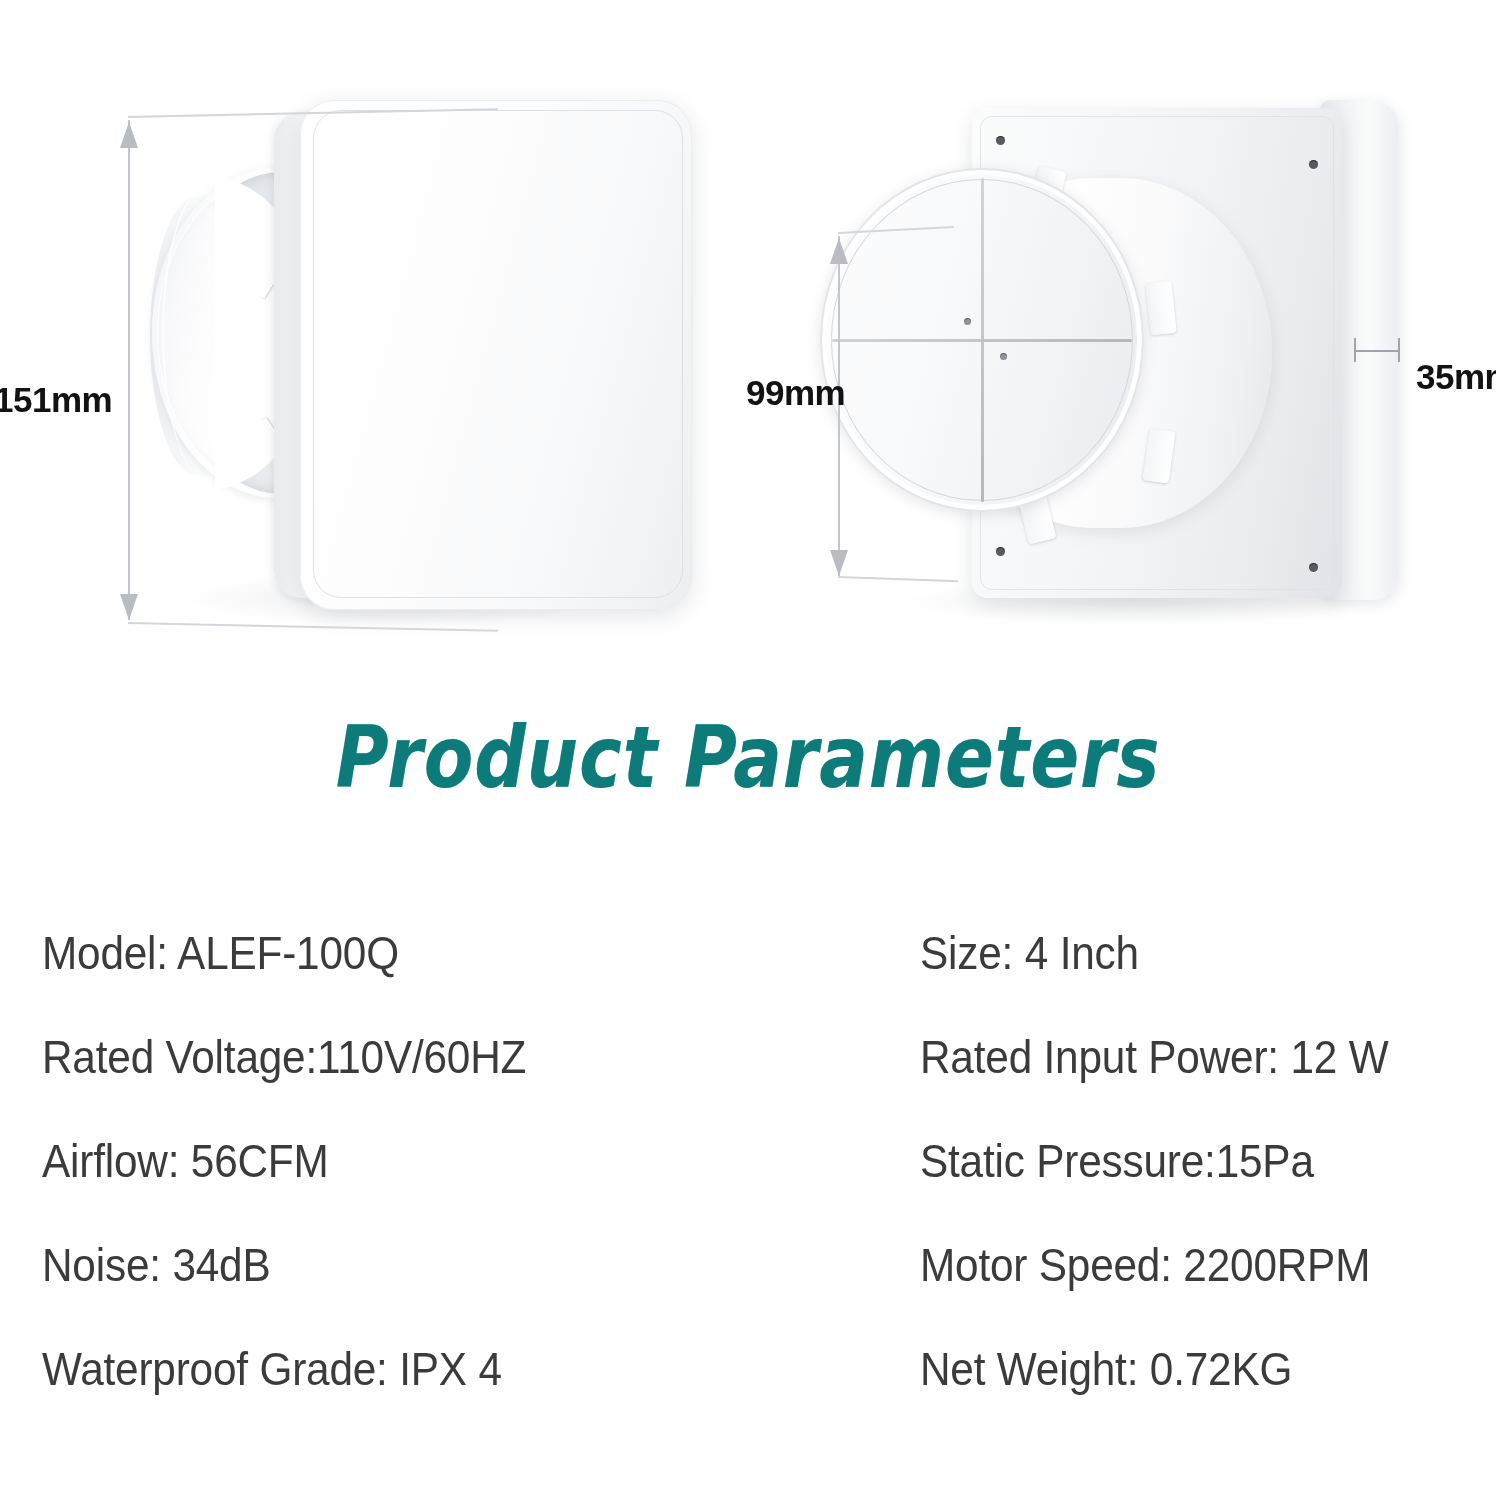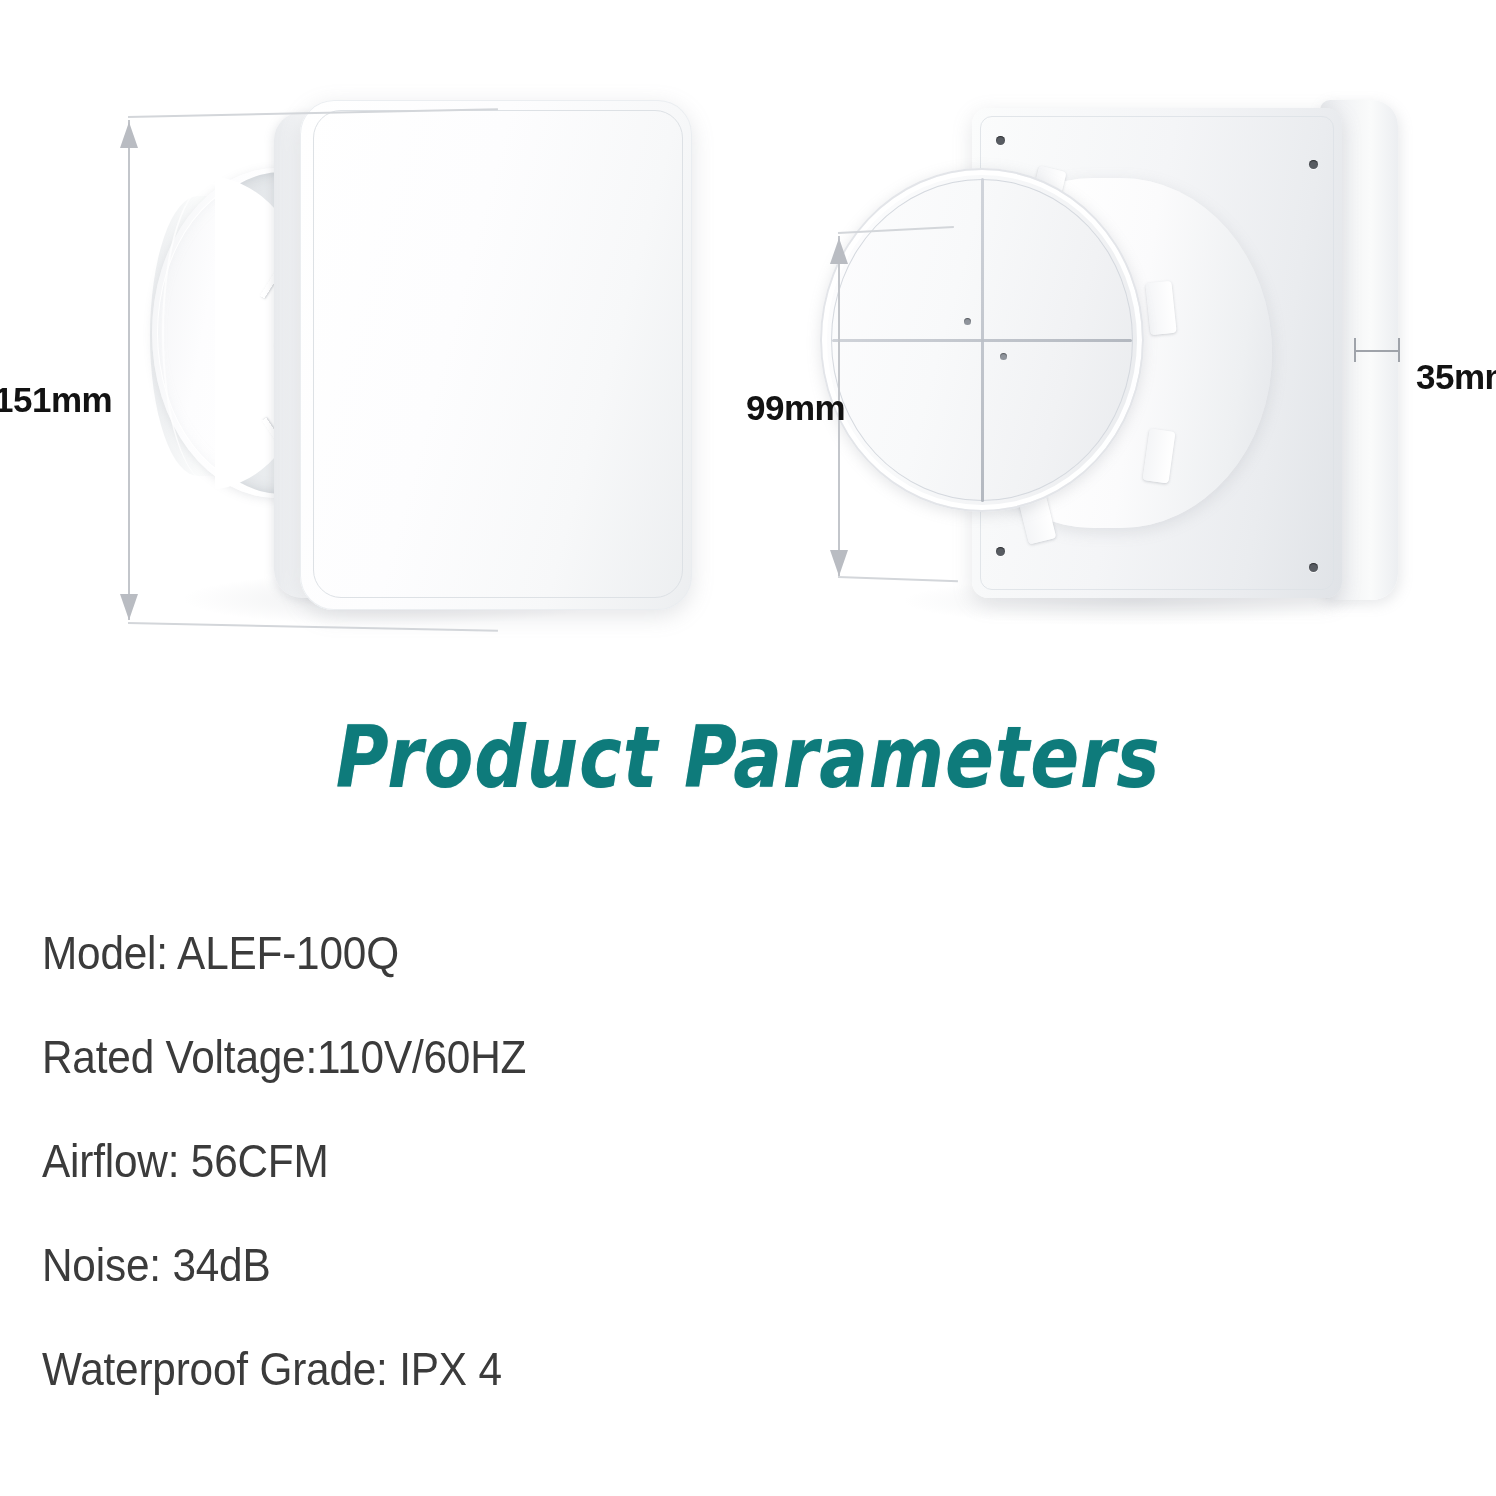--- a/index.html
+++ b/index.html
@@ -359,36 +359,43 @@
         <div class="shutter-divider-h"></div>
         <div class="shutter-pin" style="left:142px; top:148px;"></div>
         <div class="shutter-pin" style="left:178px; top:183px;"></div>
       </div>
 
       <div class="dim-ext" style="left:78px; top:232px; width:116px; transform:rotate(-3deg); transform-origin:0 50%;"></div>
       <div class="dim-ext" style="left:78px; top:576px; width:120px; transform:rotate(2deg); transform-origin:0 50%;"></div>
       <div class="dim-line-v" style="left:78px; top:236px; height:340px;"></div>
       <div class="dim-arrow up" style="left:70px; top:238px;"></div>
       <div class="dim-arrow down" style="left:70px; top:550px;"></div>
-      <div class="dim-label" style="left:-14px; top:388px;">99mm</div>
+      <div class="dim-label" style="left:-14px; top:373px;">99mm</div>
 
       <div class="dim-tick-h" style="left:594px; top:350px; width:46px;"></div>
       <div class="dim-tick-v" style="left:594px; top:338px; height:24px;"></div>
       <div class="dim-tick-v" style="left:638px; top:338px; height:24px;"></div>
       <div class="dim-label" style="left:656px; top:357px;">35mm</div>
     </div>
   </div>
 
   <div id="title">Product Parameters</div>
 
   <div id="specs">
 
     <div id="spec-col-left" class="spec-col">
       <div class="spec-row">Model: ALEF-100Q</div>
       <div class="spec-row">Rated Voltage:110V/60HZ</div>
       <div class="spec-row">Airflow: 56CFM</div>
       <div class="spec-row">Noise: 34dB</div>
       <div class="spec-row">Waterproof Grade: IPX 4</div>
     </div>
 
+    <div id="spec-col-right" class="spec-col">
+      <div class="spec-row">Size: 4 Inch</div>
+      <div class="spec-row">Rated Input Power: 12 W</div>
+      <div class="spec-row">Static Pressure:15Pa</div>
+      <div class="spec-row">Motor Speed: 2200RPM</div>
+      <div class="spec-row">Net Weight: 0.72KG</div>
+    </div>
   </div>
 
 </div>
 
 </body></html>

